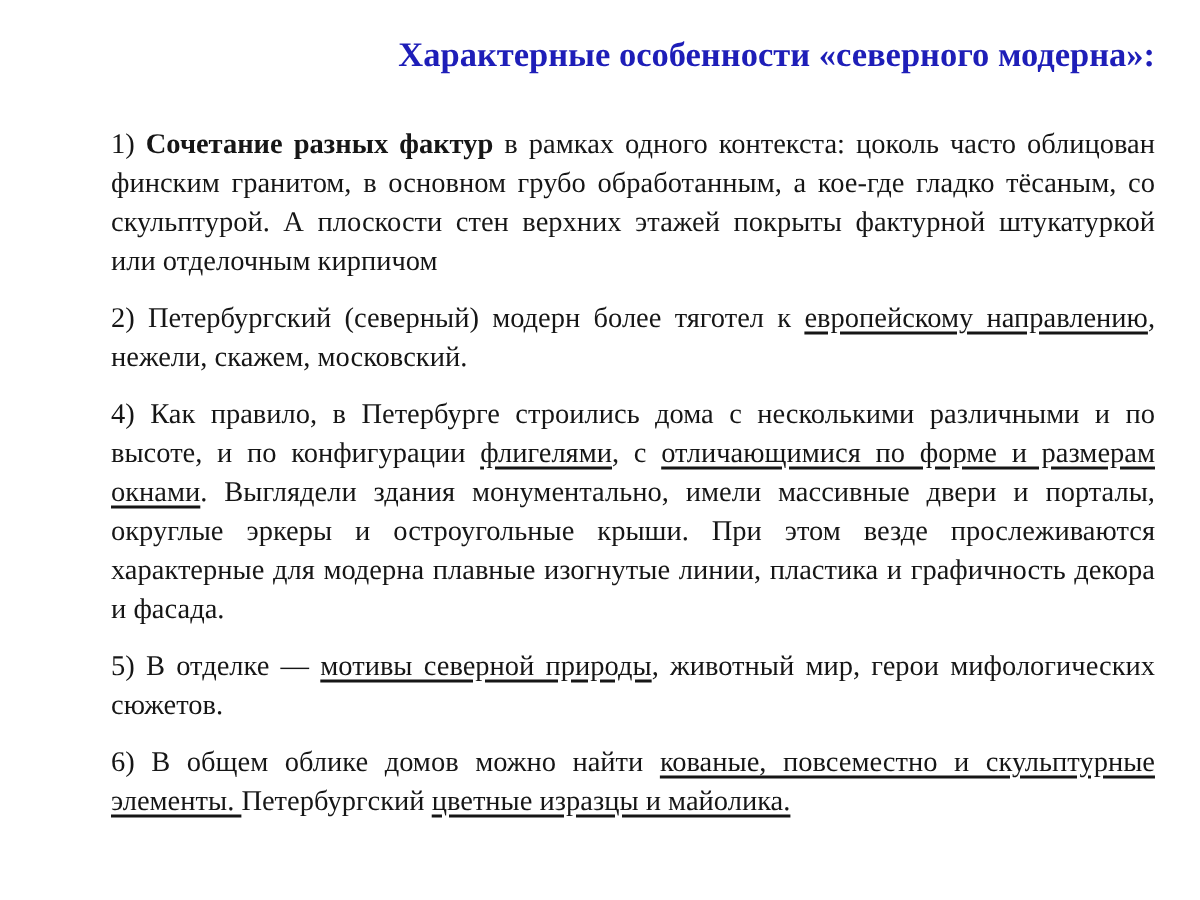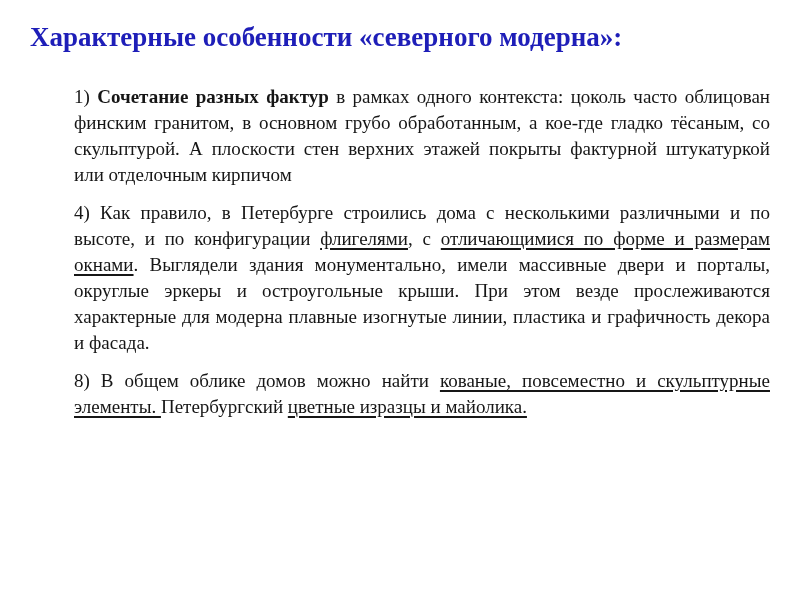--- a/index.html
+++ b/index.html
@@ -12,22 +12,22 @@
     width: 800px;
     height: 600px;
     background: #ffffff;
     box-sizing: border-box;
     padding: 22px 30px 0 30px;
     overflow: hidden;
     font-family: "Liberation Serif", "DejaVu Serif", serif;
   }
   .slide-title {
     margin: 0 0 32px 0;
-    text-align: left;
-    font-size: 27px;
+    text-align: right;
+    font-size: 23px;
     line-height: 30px;
     font-weight: bold;
     color: #1e1eb8;
   }
   .body-text {
     color: #161616;
     font-size: 19px;
     line-height: 26px;
     margin-left: 44px;
   }
@@ -48,21 +48,23 @@
 <body>
 
 <div class="slide">
 
   <h1 class="slide-title">Характерные особенности «северного модерна»:</h1>
 
   <div class="body-text">
 
     <p class="para"><span>1) </span><span class="seg-bold">Сочетание разных фактур</span><span> в рамках одного контекста:  цоколь часто облицован финским гранитом, в основном грубо обработанным, а кое-где гладко тёсаным, со скульптурой. А плоскости стен верхних этажей покрыты фактурной штукатуркой или отделочным кирпичом</span></p>
 
+    <p class="para"><span>2) Петербургский (северный) модерн более тяготел к </span><span class="seg-underline">европейскому направлению</span><span>, нежели, скажем, московский.</span></p>
 
 
     <p class="para"><span>4) Как правило, в Петербурге строились дома с несколькими различными и по высоте, и по конфигурации </span><span class="seg-underline">флигелями</span><span>, с </span><span class="seg-underline">отличающимися по форме и размерам окнами</span><span>. Выглядели здания монументально, имели массивные двери и порталы, округлые эркеры и остроугольные крыши. При этом везде прослеживаются характерные для модерна плавные изогнутые линии, пластика и графичность декора и фасада.</span></p>
 
+    <p class="para"><span>5) В отделке — </span><span class="seg-underline">мотивы северной природы</span><span>, животный мир, герои мифологических сюжетов.</span></p>
 
-    <p class="para"><span>8) В общем облике домов можно найти </span><span class="seg-underline">кованые, повсеместно и скульптурные элементы. </span><span>Петербургский </span><span class="seg-underline">цветные изразцы и майолика.</span></p>
+    <p class="para"><span>6) В общем облике домов можно найти </span><span class="seg-underline">кованые, повсеместно и скульптурные элементы. </span><span>Петербургский </span><span class="seg-underline">цветные изразцы и майолика.</span></p>
 
   </div>
 </div>
 
 </body></html>

